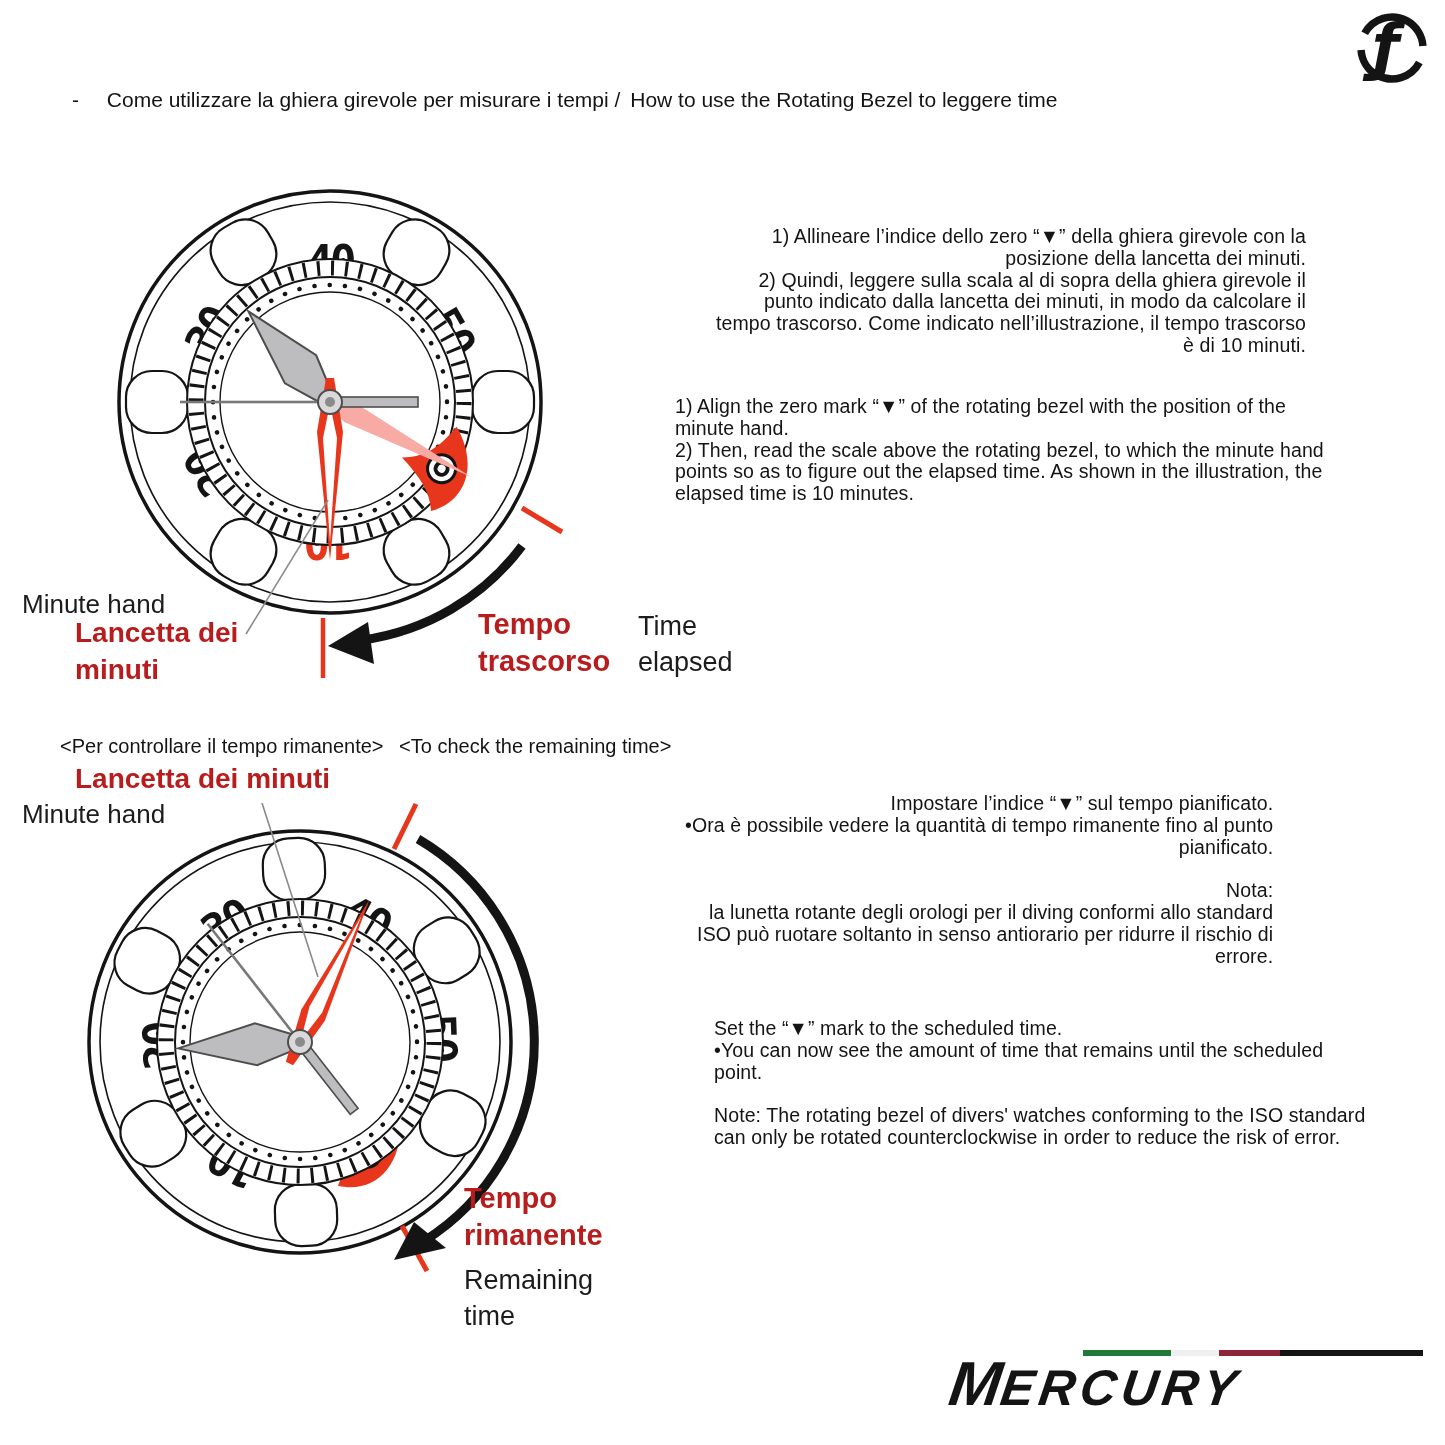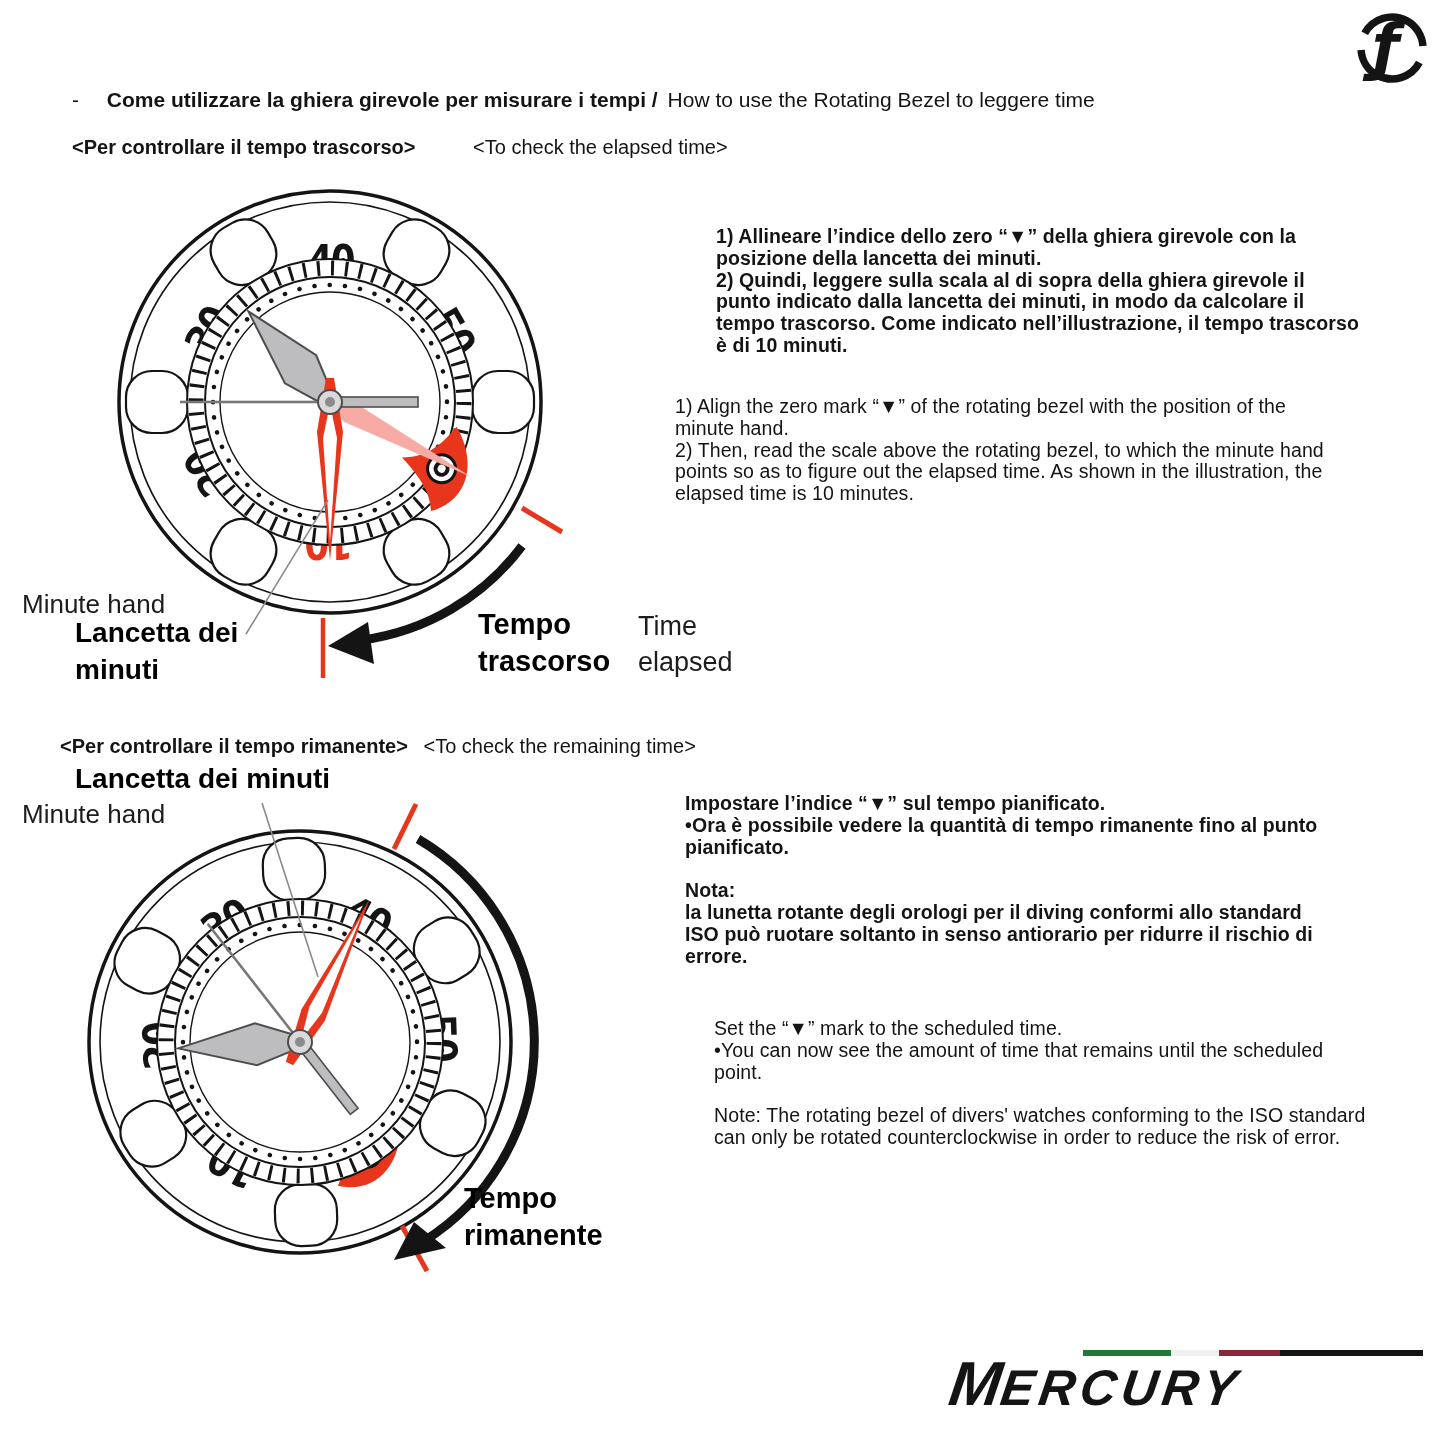--- a/index.html
+++ b/index.html
@@ -1,25 +1,25 @@
 <!DOCTYPE html>
 <html><head>
 <meta charset="utf-8">
 <style>
   html,body{margin:0;padding:0;background:#ffffff;}
   #page{position:relative;width:1445px;height:1445px;background:#fff;overflow:hidden;
         font-family:"Liberation Sans",sans-serif;color:#141414;}
   .abs{position:absolute;}
   .pre{white-space:pre;}
-  .b{font-weight:bold;}
+  .b{font-weight:normal;text-align:right;}
   .para{font-size:19.5px;line-height:21.8px;letter-spacing:0.1px;}
   .hdr1{font-size:21px;}
   .hdr2{font-size:20px;}
   .lbl-reg{font-size:26px;line-height:36px;color:#1c1c1c;}
-  .lbl-bold{font-size:28px;line-height:37px;font-weight:bold;color:#000000;}
+  .lbl-bold{font-size:28px;line-height:37px;font-weight:bold;color:#b91c1c;}
   .lbl-big{font-size:29px;line-height:37px;}
   svg text.bezelnum{font-family:"DejaVu Sans Mono","DejaVu Sans",monospace;
         font-weight:bold;font-size:44px;letter-spacing:-3px;}
   #brand{transform:skewX(-8deg);font-style:italic;font-weight:bold;color:#141414;}
   #brand .bm{font-size:62px;}
   #brand .brest{font-size:50px;letter-spacing:5px;}
 </style>
 </head>
 <body>
 
@@ -29,24 +29,20 @@
     <circle cx="44" cy="44" r="31" fill="none" stroke="#141414" stroke-width="7.5" stroke-dasharray="80 17.4" transform="rotate(28 44 44)"></circle>
     <text x="24" y="64" font-size="62" font-style="italic" font-weight="bold" font-family="DejaVu Sans, sans-serif" fill="#141414">ƒ</text>
   </svg>
 
   <div class="abs hdr1" style="left:72px;top:88px">
     <span>-</span>
     <span class="b" style="margin-left:22px">Come utilizzare la ghiera girevole per misurare i tempi /</span>
     <span style="margin-left:4px">How to use the Rotating Bezel to leggere time</span>
   </div>
 
-  <div class="abs hdr2" style="left:72px;top:136px">
-    <span class="b">&lt;Per controllare il tempo trascorso&gt;</span>
-    <span style="margin-left:52px">&lt;To check the elapsed time&gt;</span>
-  </div>
 
   <svg class="abs" style="left:100px;top:172px" width="460" height="460" viewBox="0 0 460 460">
 
     <circle cx="230" cy="230" r="211" fill="#fff" stroke="#141414" stroke-width="3.5"></circle>
     <circle cx="230" cy="230" r="200" fill="#fff" stroke="#141414" stroke-width="1.6"></circle>
 
     <g>
 
       <g fill="#fff" stroke="#141414" stroke-width="2.2">
         <rect x="-31" y="-204" width="62" height="62" rx="26" transform="rotate(30 230 230) translate(230 230)"></rect>
@@ -205,20 +201,22 @@
 
   <svg class="abs" style="left:350px;top:780px" width="260" height="520" viewBox="0 0 260 520">
     <line x1="44" y1="69" x2="66" y2="24" stroke="#e8361c" stroke-width="5"></line>
     <line x1="52" y1="446" x2="77" y2="491" stroke="#e8361c" stroke-width="5"></line>
     <path d="M 68,59 A 235 235 0 0 1 74,461" fill="none" stroke="#141414" stroke-width="9"></path>
     <polygon points="44,480 64,442 96,468" fill="#141414"></polygon>
   </svg>
 
   <div class="abs lbl-bold lbl-big pre" style="left:464px;top:1180px">Tempo
 rimanente</div>
+  <div class="abs lbl-reg pre" style="left:464px;top:1262px;font-size:27px">Remaining
+time</div>
 
   <div class="abs para pre b" style="left:685px;top:793px">Impostare l’indice “▼” sul tempo pianificato.
 •Ora è possibile vedere la quantità di tempo rimanente fino al punto
 pianificato.
 
 Nota:
 la lunetta rotante degli orologi per il diving conformi allo standard
 ISO può ruotare soltanto in senso antiorario per ridurre il rischio di
 errore.</div>
   <div class="abs para pre" style="left:714px;top:1018px">Set the “▼” mark to the scheduled time.

